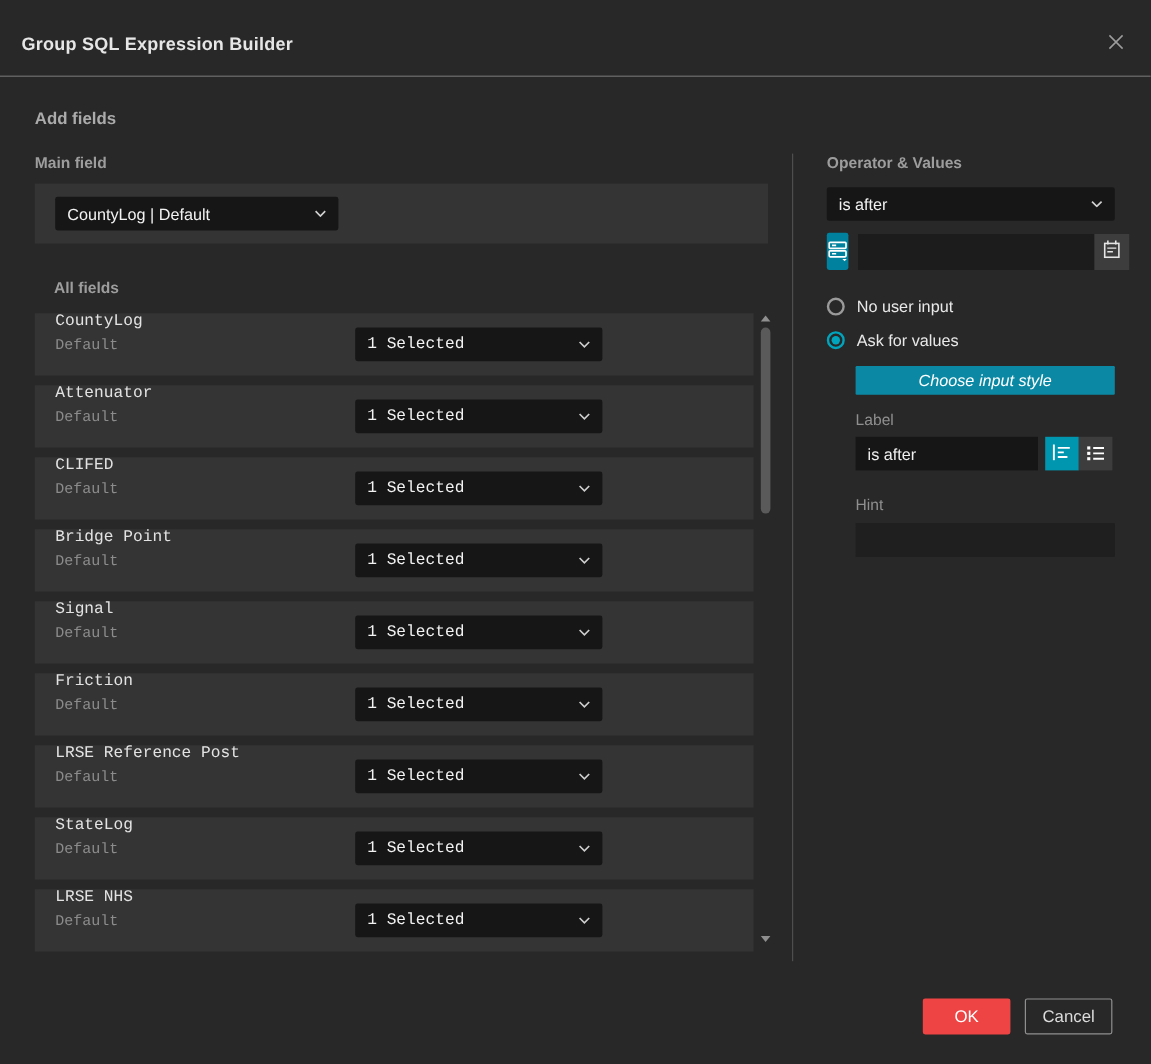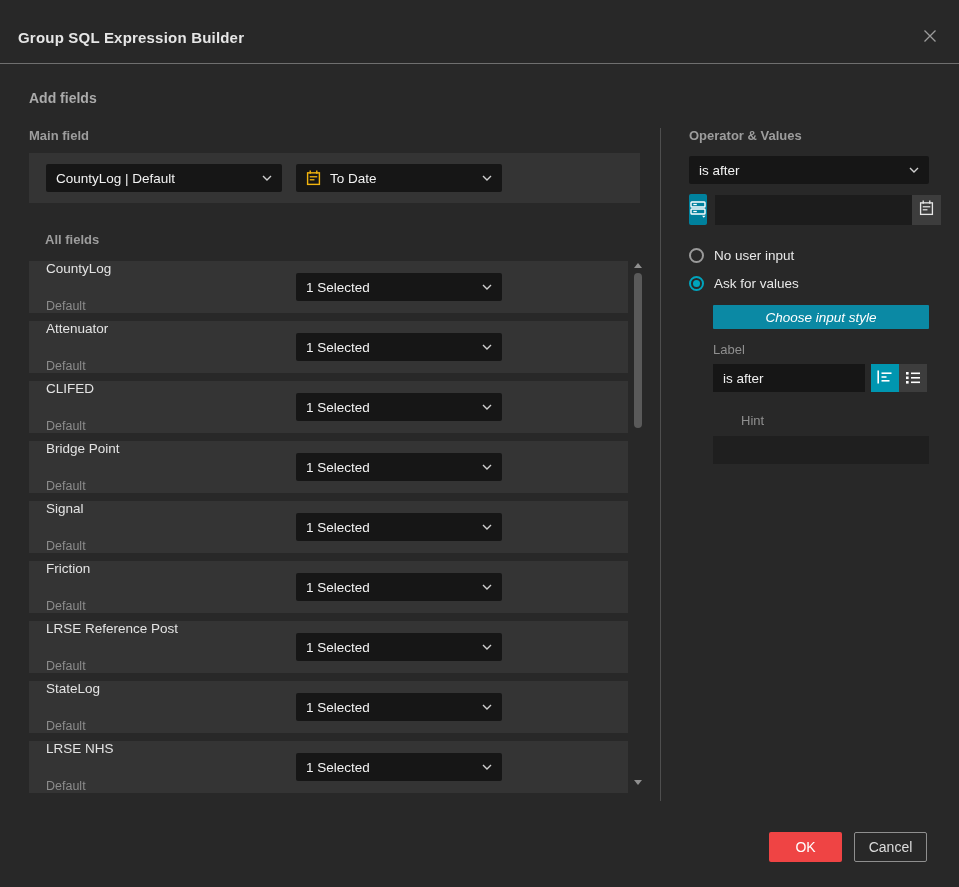--- a/index.html
+++ b/index.html
@@ -50,22 +50,23 @@
   .field-select { width: 236px; }
   .date-select { width: 206px; margin-left: 14px; }
   .date-select .cal { display: flex; margin-right: 9px; }
   
   .all-fields-label { margin-top: 29px; margin-left: 16px; }
   .list-wrap { position: relative; margin-top: 14px; width: 615px; }
   .rows { width: 599px; }
   .field-row {
     width: 599px; height: 52px; background: #343434;
     margin-bottom: 8px; position: relative;
-    display: flex; flex-direction: column; justify-content: space-between;
+    display: flex; flex-direction: column; justify-content: flex-start;
     padding-left: 17px;
+    font-family: Liberation Mono, monospace;
   }
   .field-name { font-size: 13.5px; color: #e3e3e3; }
   .field-sub  { font-size: 12.5px; color: #8c8c8c; margin-top: 5px; }
   .row-select { position: absolute; left: 267px; top: 12px; width: 206px; }
   
   .scrollbar {
     position: absolute; right: 0; top: 2px; bottom: 8px; width: 12px;
     display: flex; flex-direction: column; align-items: center;
   }
   .sb-arrow-up, .sb-arrow-down { width: 0; height: 0; cursor: pointer; }
@@ -111,21 +112,21 @@
   }
   .small-label { font-size: 13px; color: #8f8f8f; margin-top: 13px; }
   .label-row { display: flex; margin-top: 7px; height: 28px; }
   .label-input { width: 152px; height: 28px; background: #161616; }
   .style-btn-group { display: flex; margin-left: 6px; }
   .icon-btn {
     width: 28px; height: 28px; border: none;
     display: flex; align-items: center; justify-content: center; cursor: pointer;
   }
   .icon-btn.inactive { background: #3d3d3d; }
-  .hint-label { margin-top: 21px; margin-left: 28px; }
+  .hint-label { margin-top: 21px; }
   .hint-input { width: 100%; height: 28px; margin-top: 8px; background: #1f1f1f; display: block; }
   
   .footer { position: absolute; right: 32px; bottom: 25px; display: flex; gap: 12px; }
   .btn-ok {
     width: 73px; height: 30px; border: none; border-radius: 2px;
     color: #fff; font-size: 14px; font-family: "Liberation Sans", sans-serif; cursor: pointer;
   }
   .btn-cancel {
     width: 73px; height: 30px; background: transparent;
     border: 1px solid #8f8f8f; border-radius: 2px;
@@ -150,37 +151,20 @@
   <div class="add-fields-heading">Add fields</div>
 
   <div class="columns">
 
     <div class="left-pane">
       <div class="section-label">Main field</div>
 
       <div class="main-panel">
         <div class="select field-select">
           <span>CountyLog | Default</span>
-          <span class="chev">
-            <svg width="10" height="6" viewBox="0 0 10 6">
-                <path d="M1 1l4 4 4-4" fill="none" stroke="#cfcfcf" stroke-width="1.4"></path>
-              </svg>
-          </span>
-        </div>
-        <div class="select date-select">
-          <span class="cal">
-            <svg width="15" height="16" viewBox="0 0 16 17">
-              <line x1="4.5" y1="0.5" x2="4.5" y2="4" stroke="#f2b40e" stroke-width="1.5"></line>
-              <line x1="11.5" y1="0.5" x2="11.5" y2="4" stroke="#f2b40e" stroke-width="1.5"></line>
-              <rect x="1.7" y="3" width="12.6" height="12.3" fill="none" stroke="#f2b40e" stroke-width="1.5"></rect>
-              <line x1="4" y1="7.2" x2="12" y2="7.2" stroke="#f2b40e" stroke-width="1.4"></line>
-              <line x1="4" y1="10.4" x2="9" y2="10.4" stroke="#f2b40e" stroke-width="1.4"></line>
-            </svg>
-          </span>
-          <span>To Date</span>
           <span class="chev">
             <svg width="10" height="6" viewBox="0 0 10 6">
                 <path d="M1 1l4 4 4-4" fill="none" stroke="#cfcfcf" stroke-width="1.4"></path>
               </svg>
           </span>
         </div>
       </div>
 
       <div class="section-label all-fields-label">All fields</div>
 

